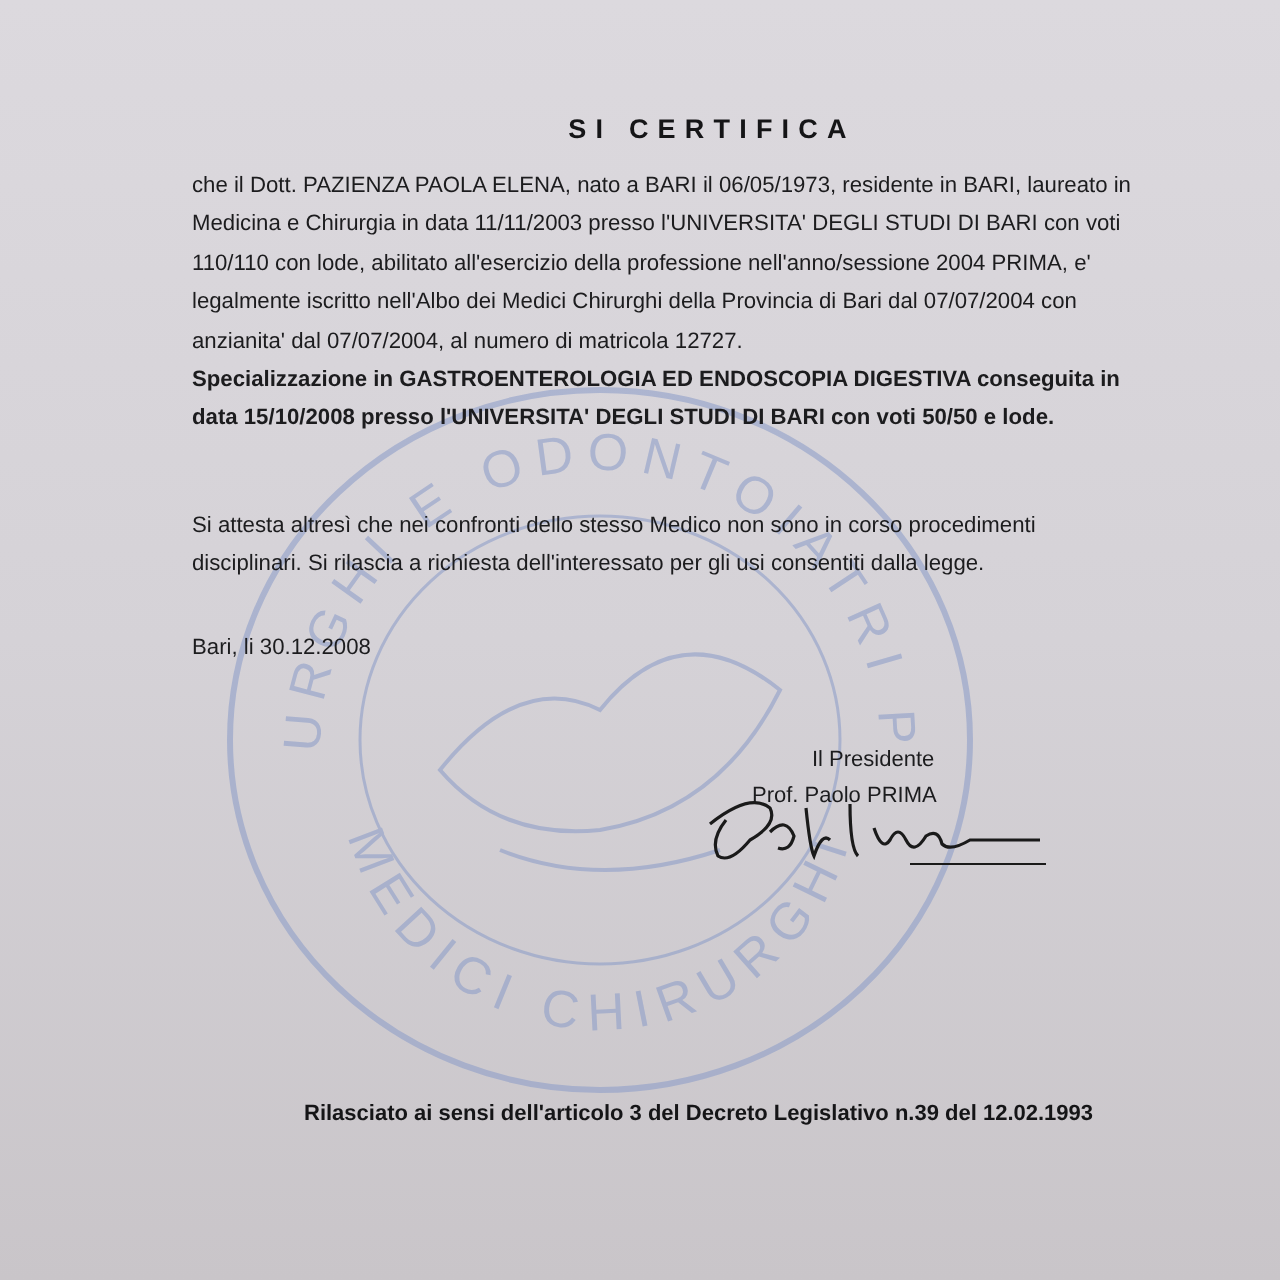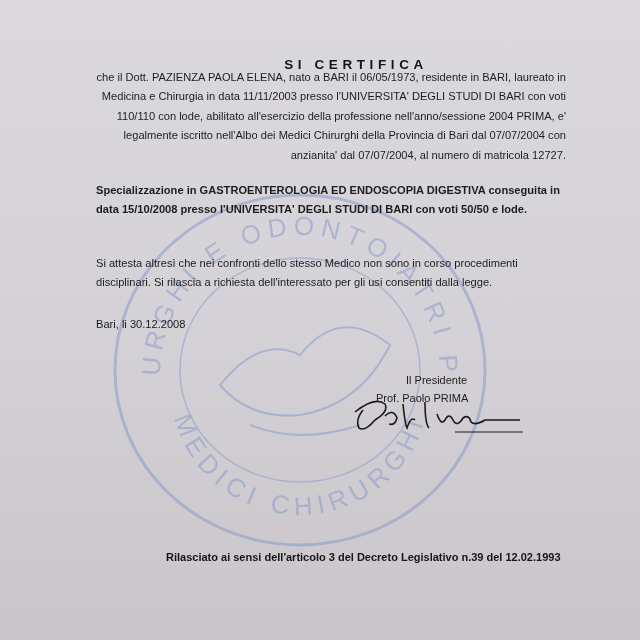--- a/index.html
+++ b/index.html
@@ -17,29 +17,29 @@
     }
     .title {
       position: absolute; left: 0; right: 0; top: 57px; text-align: center;
       font-weight: bold; font-size: 13.5px; letter-spacing: 4.6px; color: #151517;
       padding-left: 72px;
     }
     .body-text {
       position: absolute; left: 96px; width: 470px;
       font-size: 11.1px; line-height: 19.4px; color: #1c1c1e;
     }
-    .p1 { top: 68px; text-align: right; }
+    .p1 { top: 84px; }
     .p2 { top: 181px; font-weight: bold; }
     .p3 { top: 236px; margin-top: 18px; }
     .date { position: absolute; left: 96px; top: 318px; font-size: 11.1px; text-align: center; }
     .president { position: absolute; left: 390px; top: 374px; font-size: 11px; margin-left: 16px; }
     .prof { position: absolute; left: 376px; top: 392px; font-size: 11px; }
     .signature { position: absolute; left: 345px; top: 390px; width: 180px; height: 50px; }
     .footer {
-      position: absolute; left: 166px; top: 551px; font-size: 11px; font-weight: bold; color: #151517;
+      position: absolute; left: 152px; top: 551px; font-size: 11px; font-weight: bold; color: #151517;
     }
   </style>
 </head>
 <body>
 
 <div class="page">
 
   <svg class="stamp" viewBox="0 0 400 370">
     <defs>
       <path id="arcTop" d="M 60 190 A 140 140 0 0 1 340 190"></path>

